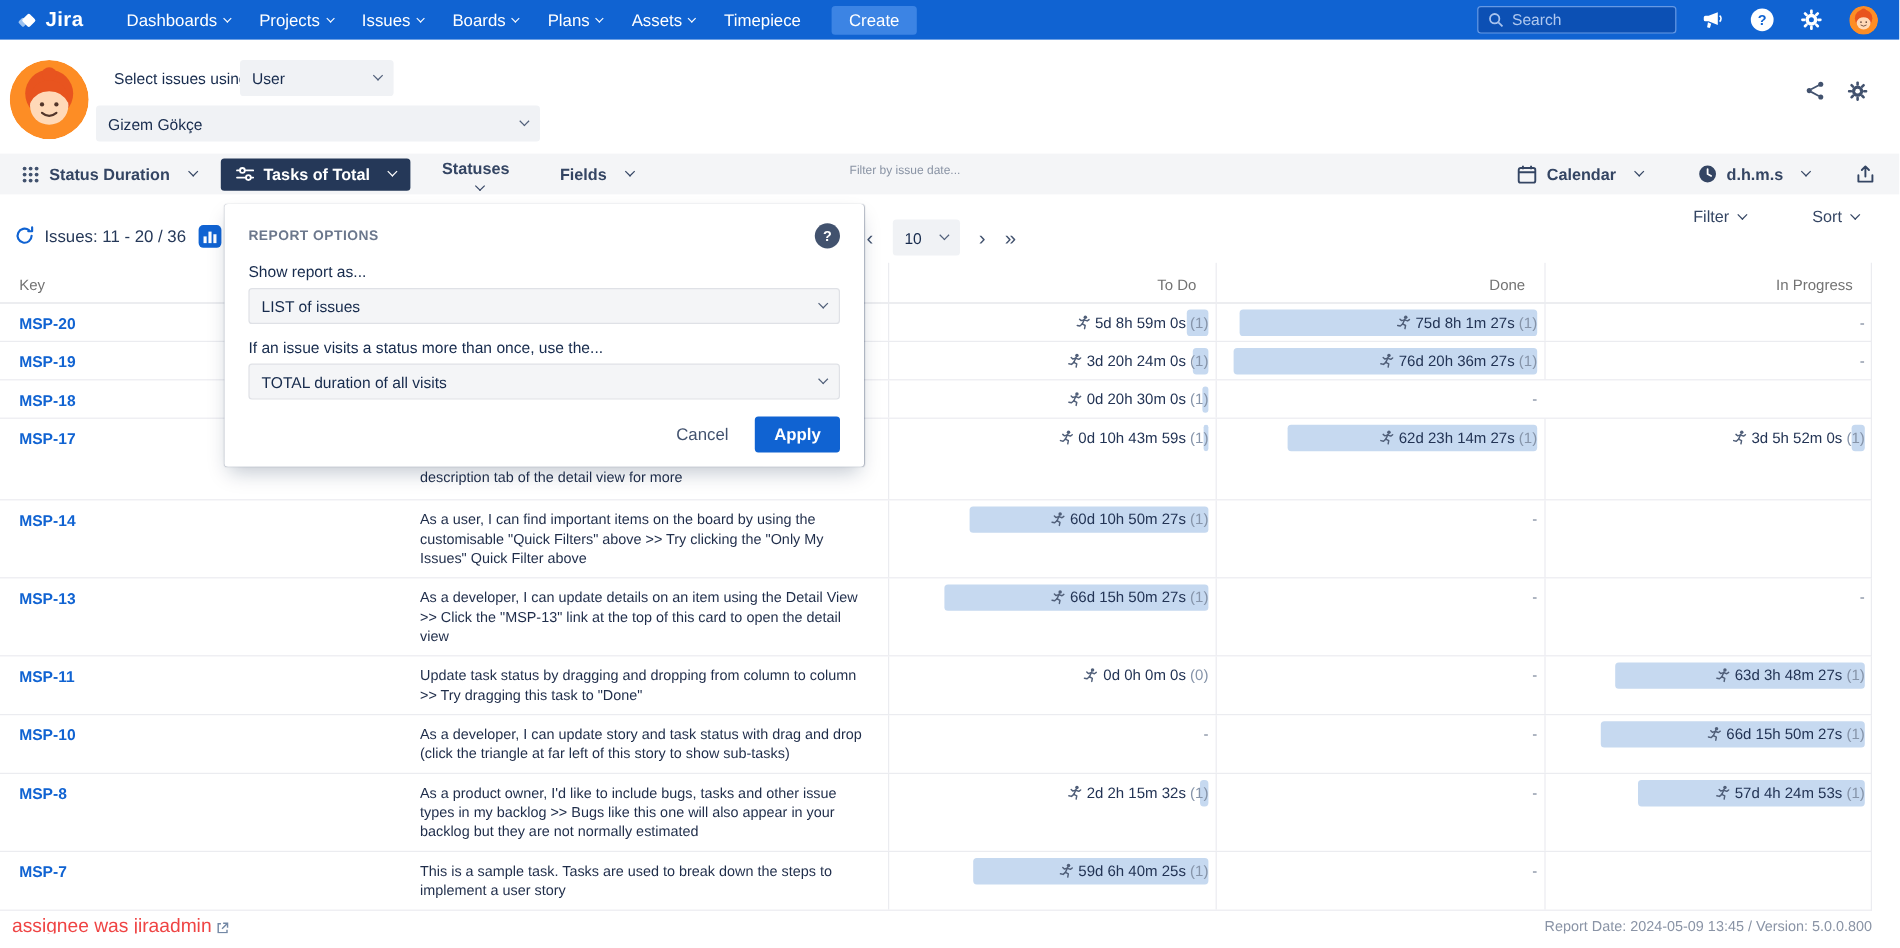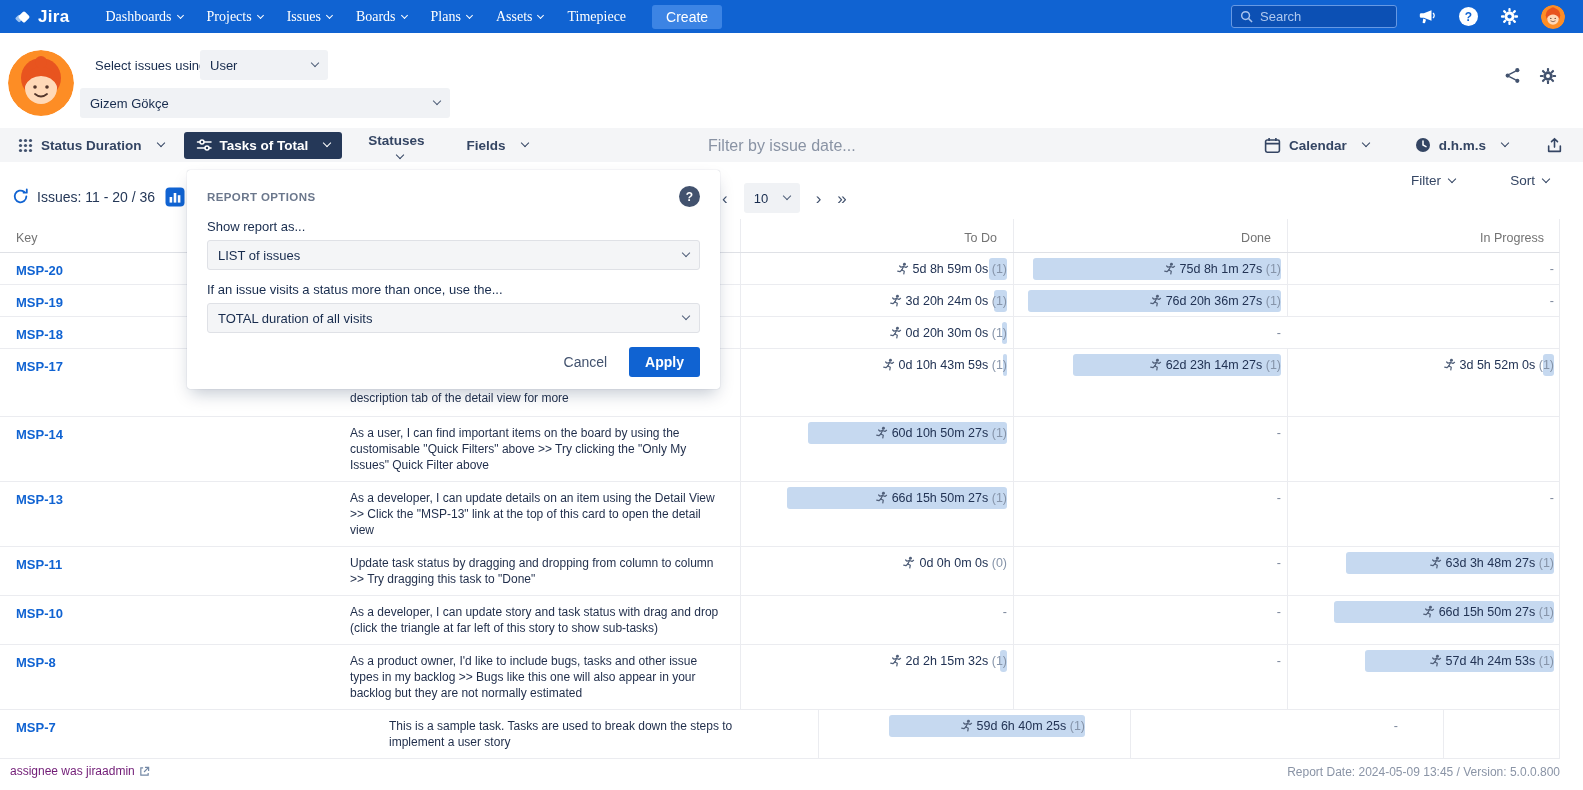--- a/index.html
+++ b/index.html
@@ -11,21 +11,21 @@
   .chev{width:6px;height:6px;border-right:1.6px solid currentColor;border-bottom:1.6px solid currentColor;
         display:inline-block;transform:rotate(45deg);margin-left:8px;margin-top:-4px;flex:none;}
   .chev-sm{width:5px;height:5px;border-width:1.4px;margin-left:6px;margin-top:-2px;}
 
   
   .topnav{position:absolute;top:0;left:0;width:1583px;height:33px;background:#1063D2;display:flex;align-items:center;
           padding:0 18px 0 14px;color:#fff;z-index:5;}
   .logo{display:flex;align-items:center;gap:4px;color:#fff;text-decoration:none;}
   .logo-text{font-size:17px;font-weight:bold;letter-spacing:.3px;}
   .nav-menus{display:flex;align-items:center;margin-left:24px;}
-  .nav-item{color:#fff;font-size:14px;text-decoration:none;padding:0 12px;display:inline-flex;align-items:center;height:33px;font-family:Liberation Serif, serif;}
+  .nav-item{color:#fff;font-size:14px;text-decoration:none;padding:0 12px;display:inline-flex;align-items:center;height:33px;}
   .create-btn{margin-left:14px;background:#3C84E4;color:#fff;border:none;border-radius:3px;height:24px;padding:0 14px;
               font-size:14px;font-family:inherit;cursor:pointer;}
   .nav-right{margin-left:auto;display:flex;align-items:center;gap:22px;}
   .search-box{width:166px;height:23px;background:#0C50B4;border:1px solid #6699E4;border-radius:3px;display:flex;
               align-items:center;padding:0 8px;gap:7px;cursor:text;}
   .search-ph{color:#AFC8EF;font-size:13px;}
   .nav-icon{display:inline-flex;cursor:pointer;align-items:center;}
   .help-badge{width:19px;height:19px;border-radius:50%;background:#fff;color:#1063D2;font-weight:bold;font-size:12px;
               align-items:center;justify-content:center;display:inline-flex;}
   .nav-avatar{width:24px;height:24px;border-radius:50%;overflow:hidden;display:inline-flex;cursor:pointer;}
@@ -43,21 +43,21 @@
   .share-pos{right:62px;}
   .gear-pos{right:26px;}
 
   
   .toolbar{position:absolute;top:128px;left:0;width:1583px;height:34px;background:#F4F5F7;display:flex;
            align-items:center;padding:0 20px 0 10px;}
   .tb-btn{display:inline-flex;align-items:center;gap:8px;background:none;border:none;font-family:inherit;
           font-size:13.5px;font-weight:bold;color:#344563;cursor:pointer;padding:6px 8px;border-radius:3px;}
   .tb-btn.active{background:#253858;color:#fff;padding:6px 12px;}
   .ml12{margin-left:12px;} .ml18{margin-left:18px;flex-direction:column;} .ml26{margin-left:26px;}
-  .date-filter{position:absolute;left:708px;top:9px;font-size:16px;color:#8993A4;cursor:text;}
+  .date-filter{position:absolute;left:708px;top:9px;font-size:10px;color:#8993A4;cursor:text;}
   .tb-right{margin-left:auto;display:flex;align-items:center;gap:30px;}
   .tb-icon{display:inline-flex;color:#344563;cursor:pointer;}
 
   
   .content{position:absolute;top:162px;left:0;width:1583px;}
   .issues-bar{position:relative;height:57px;}
   .refresh{position:absolute;left:12px;top:26px;cursor:pointer;display:inline-flex;}
   .issues-count{position:absolute;left:37px;top:27px;font-size:14px;color:#253858;}
   .chart-toggle{position:absolute;left:165px;top:25px;cursor:pointer;display:inline-flex;}
   .pager{position:absolute;left:722px;top:21px;display:flex;align-items:center;gap:16px;}
@@ -97,21 +97,21 @@
   .modal-help{width:21px;height:21px;border-radius:50%;background:#42526E;color:#fff;display:flex;align-items:center;
               justify-content:center;font-size:12px;font-weight:bold;cursor:pointer;}
   .modal-label{margin-top:12px;font-size:13px;color:#172B4D;}
   .modal-select{margin-top:6px;height:30px;background:#F4F5F7;border:1px solid #DFE1E6;position:static;width:100%;}
   .modal-actions{margin-top:14px;display:flex;justify-content:flex-end;align-items:center;gap:22px;}
   .cancel-btn{background:none;border:none;font-family:inherit;font-size:14px;color:#42526E;cursor:pointer;}
   .apply-btn{background:#1063D2;border:none;border-radius:3px;color:#fff;font-family:inherit;font-size:14px;
              font-weight:bold;padding:7px 16px;cursor:pointer;}
 
   
-  .footer-left{position:absolute;left:10px;top:764px;font-size:12px;color:#701a75;display:flex;align-items:center;
+  .footer-left{position:absolute;left:10px;top:764px;font-size:16px;color:#ef4444;display:flex;align-items:center;
                gap:4px;cursor:pointer;}
   .footer-right{position:absolute;right:23px;top:765px;font-size:12px;color:#8A94A6;}
 </style>
 </head>
 <body>
 
 <div class="page">
 
   <nav class="topnav">
     <a class="logo" href="#">
@@ -629,21 +629,21 @@
       <path d="M9.5 4.8 L7.2 9.8"></path>
       <path d="M9.2 5.6 L12.3 6.7 L14.2 5.3"></path>
       <path d="M9.2 5.6 L6.1 6.4 L4.5 4.9"></path>
       <path d="M7.2 9.8 L10.2 11.4 L9.6 14.6"></path>
       <path d="M7.2 9.8 L4.8 11.9 L2.1 11.3"></path>
     </g>
   </svg><span>57d 4h 24m 53s</span><span class="count">&nbsp;(1)</span></div>
           </div>
   </div>
 
-  <div class="trow" style="min-height: 49px; gap: 39px;">
+  <div class="trow" style="min-height: 49px;">
     <div class="key-cell">
       <a class="key-link" href="#">MSP-7</a>
     </div>
     <div class="summary-cell">
       <span>This is a sample task. Tasks are used to break down the steps to implement a user story</span>
     </div>
     <div class="dur-cell">
             <div class="bar" style="width: 196px;"></div>
             <div class="dur-text"><svg class="runner" width="13" height="13" viewBox="0 0 16 16">
     <circle cx="10.4" cy="2.8" r="1.8" fill="#505F79"></circle>

